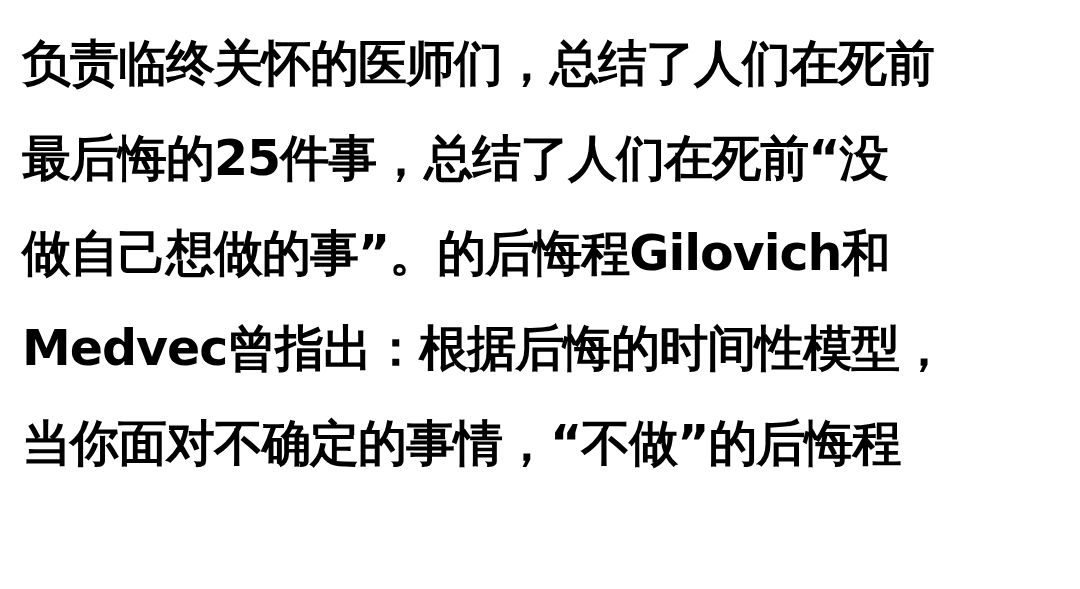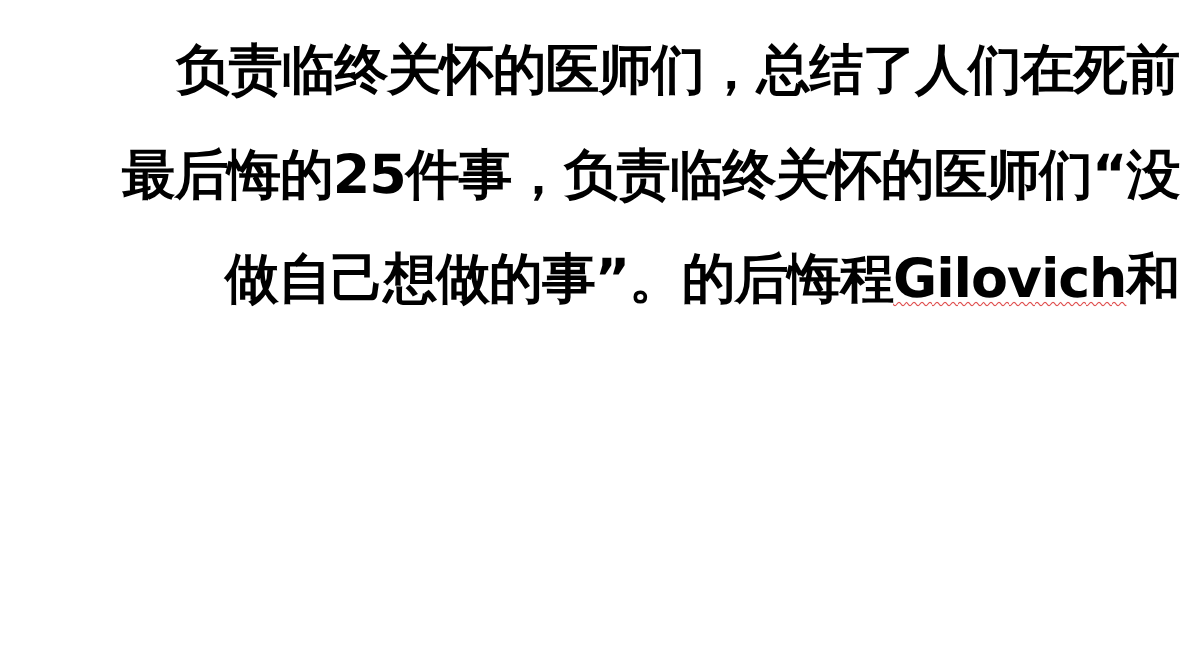--- a/index.html
+++ b/index.html
@@ -15,42 +15,46 @@
     }
     .doc {
       position: absolute;
       left: 22px;
       top: 16px;
       width: 1050px;
       font-family: "DejaVu Sans", "Liberation Sans", sans-serif;
       font-weight: bold;
       font-size: 49px;
       color: #000000;
-      text-align: right;
     }
     .line {
       height: 95px;
       line-height: 95px;
       white-space: nowrap;
       letter-spacing: -1px;
     }
     .spell {
-      text-decoration: underline;
       text-decoration-style: wavy;
       text-decoration-color: #e05050;
       text-decoration-thickness: 1px;
       text-underline-offset: 4px;
     }
   </style>
 </head>
 <body>
 
 <div class="doc">
   <div class="line">
     <span>负责临终关怀的医师们，总结了人们在死前</span>
   </div>
   <div class="line">
-    <span>最后悔的25件事，负责临终关怀的医师们“没</span>
+    <span>最后悔的25件事，总结了人们在死前“没</span>
   </div>
   <div class="line">
     <span>做自己想做的事”。的后悔程</span><span class="spell">Gilovich</span><span>和</span>
   </div>
+  <div class="line">
+    <span></span><span class="spell">Medvec</span><span>曾指出：根据后悔的时间性模型，</span>
+  </div>
+  <div class="line">
+    <span>当你面对不确定的事情，“不做”的后悔程</span>
+  </div>
 </div>
 
 </body></html>

